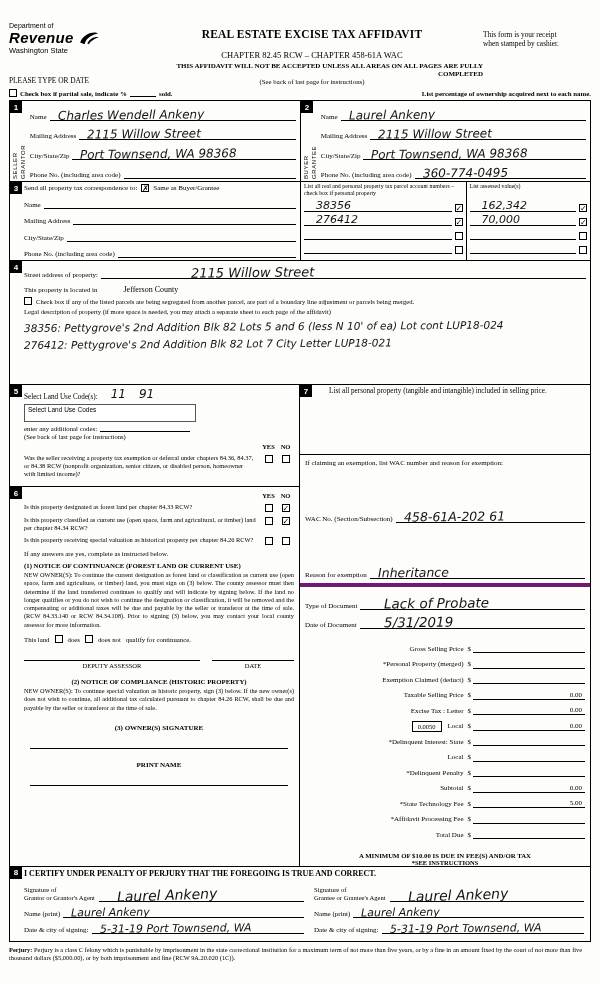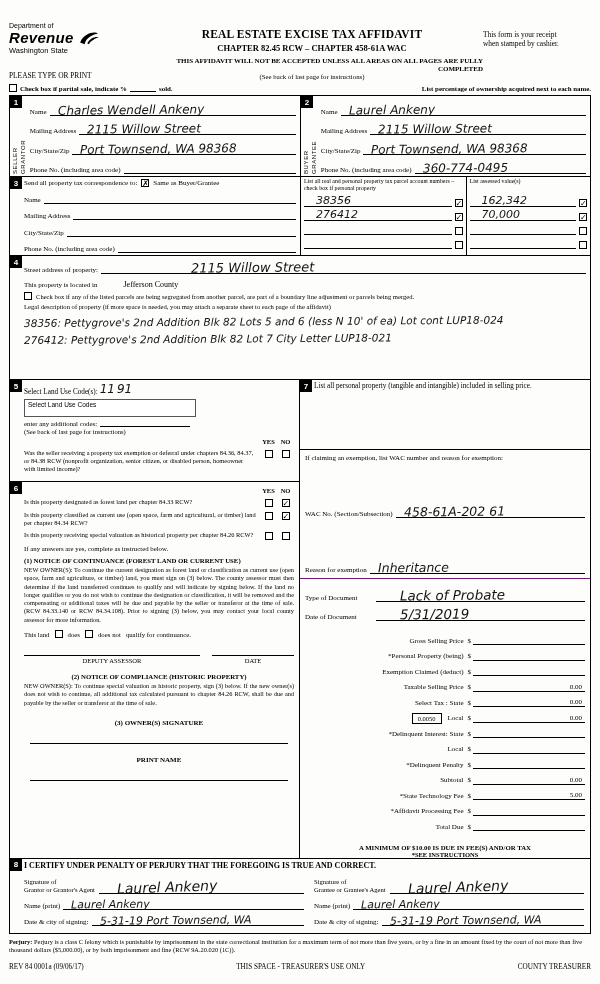--- a/index.html
+++ b/index.html
@@ -10,21 +10,21 @@
   
   .hdr { display:flex; align-items:flex-start; }
   .logo-block { width:132px; font-family:"Liberation Sans", sans-serif; }
   .logo-dept { font-size:7px; }
   .logo-rev-row { display:flex; align-items:center; gap:4px; }
   .logo-rev { font-size:15px; font-weight:bold; font-style:italic; letter-spacing:.3px; }
   .logo-icon svg { display:block; }
   .logo-state { font-size:7.5px; }
   .title-block { flex:1; text-align:center; padding-top:6px; }
   .form-title { font-size:11.5px; font-weight:bold; letter-spacing:.2px; }
-  .form-chapter { font-size:8.5px; font-weight:bold; margin-top:3px; }
+  .form-chapter { font-size:8.5px; font-weight:normal; margin-top:10px; }
   .receipt-note { width:108px; font-size:7.4px; padding-top:8px; line-height:1.25; }
 
   .hdr2 { display:flex; margin-top:2px; align-items:flex-end; }
   .please { width:132px; font-size:7.4px; }
   .notice-col { flex:1; text-align:center; }
   .accept { font-size:7px; font-weight:bold;text-align:right; }
   .seeback { font-size:6.8px; }
   .hdr2-right { width:108px; }
 
   .partial-row { display:flex; justify-content:space-between; align-items:flex-end; font-size:6.9px; font-weight:bold; margin-top:4px; }
@@ -71,21 +71,21 @@
   .seg-row { display:flex; gap:4px; align-items:center; font-size:6.6px; margin-top:3px; }
   .legal-label { font-size:6.6px; margin-top:3px; }
   .legal-hw { font-size:10.5px; white-space:nowrap; margin-top:5px; transform:rotate(-.4deg); }
 
   
   .rowD { display:flex; border-bottom:1px solid #000; min-height:452px; }
   .colL { width:50%; border-right:1px solid #000; display:flex; flex-direction:column; }
   .colR { width:50%; display:flex; flex-direction:column; }
 
   .sec5 { border-bottom:1px solid #000; min-height:102px; position:relative; padding:2px 5px 4px 14px; }
-  .s5-head { display:flex; align-items:flex-end; gap:2px; font-size:7.2px; }
+  .s5-head { display:flex; align-items:flex-end; gap:13px; font-size:7.2px; }
   .s5-head .hw { font-size:12px; }
   .lu-select { border:1px solid #555; width:172px; font-size:6.5px; padding:1px 3px 8px 3px; margin:3px 0 2px 0; background:#fff; font-family:"Liberation Sans", sans-serif; }
   .addl-row { display:flex; align-items:flex-end; font-size:6.8px; gap:3px; }
   .addl-line { display:inline-block; width:90px; border-bottom:1px solid #000; height:8px; }
   .s5-seeback { font-size:6.6px; margin-top:1px; }
 
   .yn { display:flex; justify-content:flex-end; font-weight:bold; font-size:6.5px; margin-top:3px; }
   .yn span { width:17px; text-align:center; }
   .qrow { display:flex; align-items:flex-start; margin-top:4px; }
   .qtext { flex:1; font-size:6.4px; line-height:1.25; padding-right:4px; }
@@ -98,27 +98,27 @@
   .land-row { display:flex; gap:5px; align-items:center; font-size:6.8px; margin-top:6px; }
   .dep-row { display:flex; margin-top:17px; }
   .dep-col { border-top:1px solid #000; text-align:center; font-size:6.5px; padding-top:1px; }
   .dep-assessor { flex:1; margin-right:12px; }
   .dep-date { width:82px; }
   .n2t { text-align:center; font-weight:bold; font-size:6.8px; margin-top:9px; }
   .sigttl { text-align:center; font-weight:bold; font-size:7px; margin-top:12px; }
   .sigline { border-bottom:1px solid #000; height:17px; margin:0 6px; }
 
   .sec7top { border-bottom:1px solid #000; min-height:70px; position:relative; padding:2px 5px 2px 14px; }
-  .s7-label { font-size:7.2px; line-height:1.3; }
-  .exempt { border-bottom:1px solid #701a75; min-height:78px; padding:4px 5px 4px 5px; display:flex; flex-direction:column; justify-content:space-around;gap:40px; }
+  .s7-label { font-size:7.2px; line-height:1.3;margin-left:15px; }
+  .exempt { border-bottom:4px solid #701a75; min-height:78px; padding:4px 5px 4px 5px; display:flex; flex-direction:column; justify-content:space-around;gap:40px; }
   .exempt-note { font-size:7px; }
   .exempt .fline { height:16px; }
   .exempt .fl-line > .hw { font-size:12.5px; }
   .docarea { min-height:48px; padding:4px 5px 0 5px; }
-  .docarea .fline { height:19px;gap:16px; }
+  .docarea .fline { height:19px; }
   .docarea .fl-line > .hw { font-size:13.5px; left:24px; }
 
   .money { padding:6px 5px 0 5px; }
   .mrow { display:flex; justify-content:flex-end; align-items:center; height:15.5px; font-size:7px; }
   .mlabel { white-space:nowrap; }
   .mdollar { margin:0 2px 0 4px; }
   .mline { width:112px; border-bottom:1px solid #000; text-align:right; font-size:7px; padding-right:3px; min-height:9px; }
   .rate-box { border:1px solid #000; font-size:6.5px; padding:0 5px; margin-right:6px; line-height:1.4; }
   .minnote { text-align:center; font-size:6.8px; font-weight:bold; margin-top:9px; }
   .seeinstr { text-align:center; font-size:6.5px; font-weight:bold; }
@@ -163,21 +163,21 @@
       <div class="form-title">REAL ESTATE EXCISE TAX AFFIDAVIT</div>
       <div class="form-chapter">CHAPTER 82.45 RCW – CHAPTER 458-61A WAC</div>
     </div>
     <div class="receipt-note">
       <div>This form is your receipt</div>
       <div>when stamped by cashier.</div>
     </div>
   </div>
 
   <div class="hdr2">
-    <div class="please">PLEASE TYPE OR PRINT</div>
+    <div class="please">PLEASE TYPE OR DATE</div>
     <div class="notice-col">
       <div class="accept">THIS AFFIDAVIT WILL NOT BE ACCEPTED UNLESS ALL AREAS ON ALL PAGES ARE FULLY COMPLETED</div>
       <div class="seeback">(See back of last page for instructions)</div>
     </div>
     <div class="hdr2-right"></div>
   </div>
 
   <div class="partial-row">
     <div class="partial-left">
       <span class="cb"></span>
@@ -488,36 +488,36 @@
           </div>
         </div>
 
         <div class="money">
           <div class="mrow">
             <span class="mlabel">Gross Selling Price</span>
               <span class="mdollar">$</span>
             <span class="mline"></span>
           </div>
           <div class="mrow">
-            <span class="mlabel">*Personal Property (being)</span>
+            <span class="mlabel">*Personal Property (merged)</span>
               <span class="mdollar">$</span>
             <span class="mline"></span>
           </div>
           <div class="mrow">
             <span class="mlabel">Exemption Claimed (deduct)</span>
               <span class="mdollar">$</span>
             <span class="mline"></span>
           </div>
           <div class="mrow">
             <span class="mlabel">Taxable Selling Price</span>
               <span class="mdollar">$</span>
             <span class="mline">0.00</span>
           </div>
           <div class="mrow">
-            <span class="mlabel">Select Tax : State</span>
+            <span class="mlabel">Excise Tax : Letter</span>
               <span class="mdollar">$</span>
             <span class="mline">0.00</span>
           </div>
           <div class="mrow">
             <span class="rate-box">0.0050</span>
             <span class="mlabel">Local</span>
               <span class="mdollar">$</span>
             <span class="mline">0.00</span>
           </div>
           <div class="mrow">
@@ -613,21 +613,16 @@
         </div>
       </div>
     </div>
   </div>
 
   <div class="perjury">
     <b>Perjury:</b>
     <span>Perjury is a class C felony which is punishable by imprisonment in the state correctional institution for a maximum term of not more than five years, or by a fine in an amount fixed by the court of not more than five thousand dollars ($5,000.00), or by both imprisonment and fine (RCW 9A.20.020 (1C)).</span>
   </div>
 
-  <div class="footrow">
-    <span>REV 84 0001a (09/06/17)</span>
-    <span>THIS SPACE - TREASURER'S USE ONLY</span>
-    <span>COUNTY TREASURER</span>
-  </div>
 
   <div class="stamp">905690 132433 #5/31/2019 10.00#</div>
 
 </div>
 
 </body></html>

